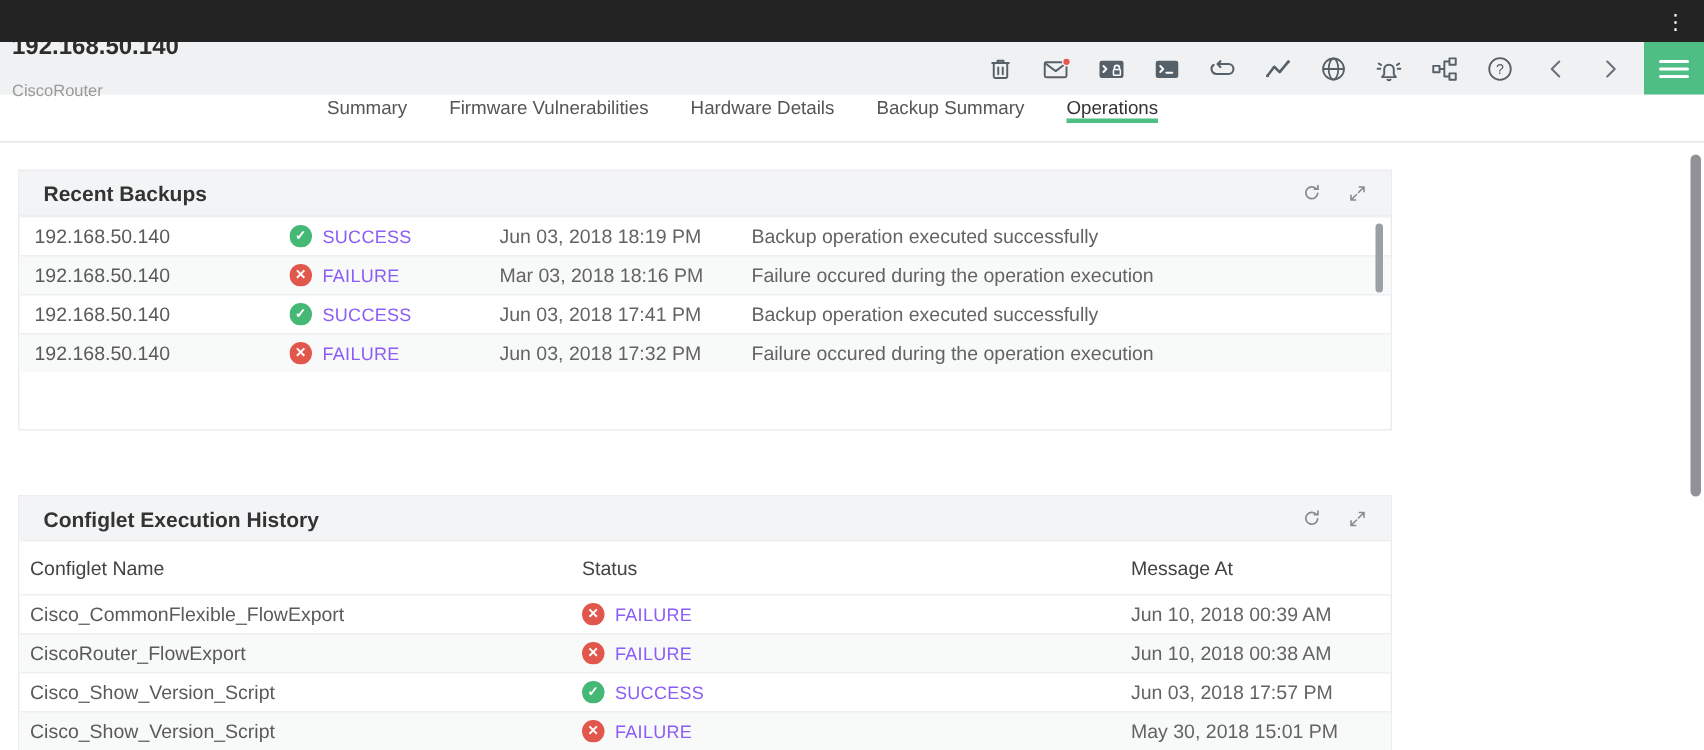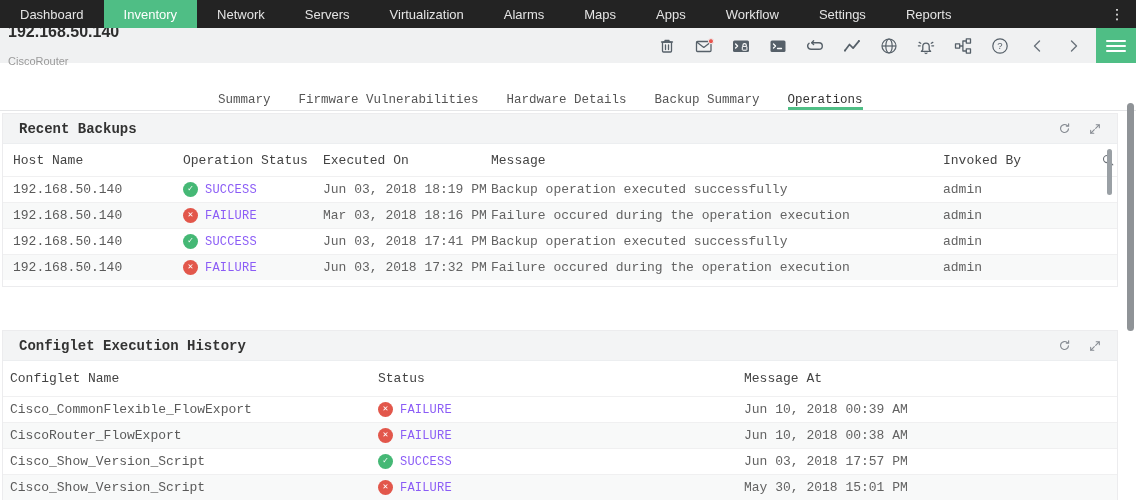--- a/index.html
+++ b/index.html
@@ -22,28 +22,28 @@
   .device-title{font-size:16px;font-weight:bold;color:#2d2d2d;}
   .device-subtitle{font-size:11px;color:#9a9a9a;margin-top:16px;}
   .header-icons{margin-left:auto;display:flex;align-items:center;gap:17px;margin-right:12px;}
   .hicon{display:flex;align-items:center;justify-content:center;width:20px;height:20px;cursor:pointer;}
   .hicon svg{display:block;}
   .menu-button{width:40px;height:35px;background:#4fbe85;display:flex;flex-direction:column;
     align-items:center;justify-content:center;gap:3px;cursor:pointer;}
   .menu-button span{display:block;width:20px;height:2px;background:#fff;border-radius:1px;}
 
   
-  .tabs{position:absolute;top:63px;left:0;width:1136px;height:48px;background:#fff;
-    border-bottom:1px solid #e4e5e7;display:flex;align-items:flex-end;padding-left:218px;gap:28px;z-index:4;font-family:Liberation Mono, monospace;}
+  .tabs{position:absolute;top:63px;left:0;width:1136px;height:32px;background:#fff;
+    border-bottom:1px solid #e4e5e7;display:flex;align-items:flex-start;padding-left:218px;gap:28px;z-index:4;}
   .tab{display:flex;align-items:center;font-size:12.5px;color:#555;cursor:pointer;
     border-bottom:3px solid transparent;padding-top:2px;white-space:nowrap;}
   .tab.active{color:#333;border-bottom-color:#4fbe85;}
 
   
-  .panel{position:absolute;left:2px;width:1116px;background:#fff;border:1px solid #ececee;font-family:Liberation Mono, monospace;}
+  .panel{position:absolute;left:12px;width:916px;background:#fff;border:1px solid #ececee;}
   #panel-backups{top:113px;height:174px;}
   #panel-configlet{top:330px;height:178px;}
   .panel-header{height:30px;background:#f3f4f5;border-bottom:1px solid #eceef0;display:flex;
     align-items:center;padding:0 16px;}
   .panel-title{font-size:14px;font-weight:bold;color:#333;}
   .panel-actions{margin-left:auto;display:flex;gap:18px;align-items:center;}
   .action-icon{cursor:pointer;display:flex;}
 
   .thead{display:grid;align-items:center;font-size:13px;color:#434343;background:#fff;}
   .grid-backups{grid-template-columns:170px 140px 168px 452px 1fr 30px;padding-left:10px;}
@@ -65,33 +65,20 @@
   .status-icon.failure{background:#e2574b;}
   .status-text{font-size:12px;color:#8b5cf6;letter-spacing:.2px;}
 
   .inner-scrollbar{position:absolute;right:5px;top:35px;width:5px;height:46px;background:#9aa0a5;border-radius:3px;}
   .page-scrollbar{position:absolute;left:1127px;top:103px;width:7px;height:228px;background:#8f9397;border-radius:4px;z-index:7;}
 </style>
 </head>
 <body>
 
 <nav class="topnav">
-  <div class="nav-items" id="nav-items">
-      <div class="nav-item">Dashboard</div>
-      <div class="nav-item active">Inventory</div>
-      <div class="nav-item">Network</div>
-      <div class="nav-item">Servers</div>
-      <div class="nav-item">Virtualization</div>
-      <div class="nav-item">Alarms</div>
-      <div class="nav-item">Maps</div>
-      <div class="nav-item">Apps</div>
-      <div class="nav-item">Workflow</div>
-      <div class="nav-item">Settings</div>
-      <div class="nav-item">Reports</div>
-    </div>
   <span class="nav-overflow">⋮</span>
 </nav>
 
 <header class="device-header">
   <div class="device-info">
     <div class="device-title">192.168.50.140</div>
     <div class="device-subtitle">CiscoRouter</div>
   </div>
   <div class="header-icons">
     <span class="hicon">
@@ -201,33 +188,20 @@
             <path d="M14.7 2.5v3.2h-3.2"></path>
         </svg>
       </span>
       <span class="action-icon">
         <svg width="12" height="12" viewBox="0 0 18 18" fill="none" stroke="#868b92" stroke-width="1.6" stroke-linecap="round" stroke-linejoin="round">
           <path d="M10.8 2.5h4.7v4.7M15.5 2.5 10 8M7.2 15.5H2.5v-4.7M2.5 15.5 8 10"></path>
         </svg>
       </span>
     </div>
   </div>
-  <div class="thead grid-backups">
-    <div class="th">Host Name</div>
-    <div class="th">Operation Status</div>
-    <div class="th">Executed On</div>
-    <div class="th">Message</div>
-    <div class="th">Invoked By</div>
-    <div class="th th-search">
-      <svg width="14" height="14" viewBox="0 0 18 18" fill="none" stroke="#6b7077" stroke-width="1.4" stroke-linecap="round">
-        <circle cx="7.8" cy="7.8" r="4.6"></circle>
-          <path d="M11.3 11.3 15.2 15.2"></path>
-      </svg>
-    </div>
-  </div>
   <div id="backup-rows">
       <div class="trow grid-backups">
     <div class="cell cell-host">192.168.50.140</div>
     <div class="cell status-cell">
       <span class="status-icon success">✓</span>
       <span class="status-text">SUCCESS</span>
     </div>
     <div class="cell">Jun 03, 2018 18:19 PM</div>
     <div class="cell">Backup operation executed successfully</div>
     <div class="cell">admin</div>

